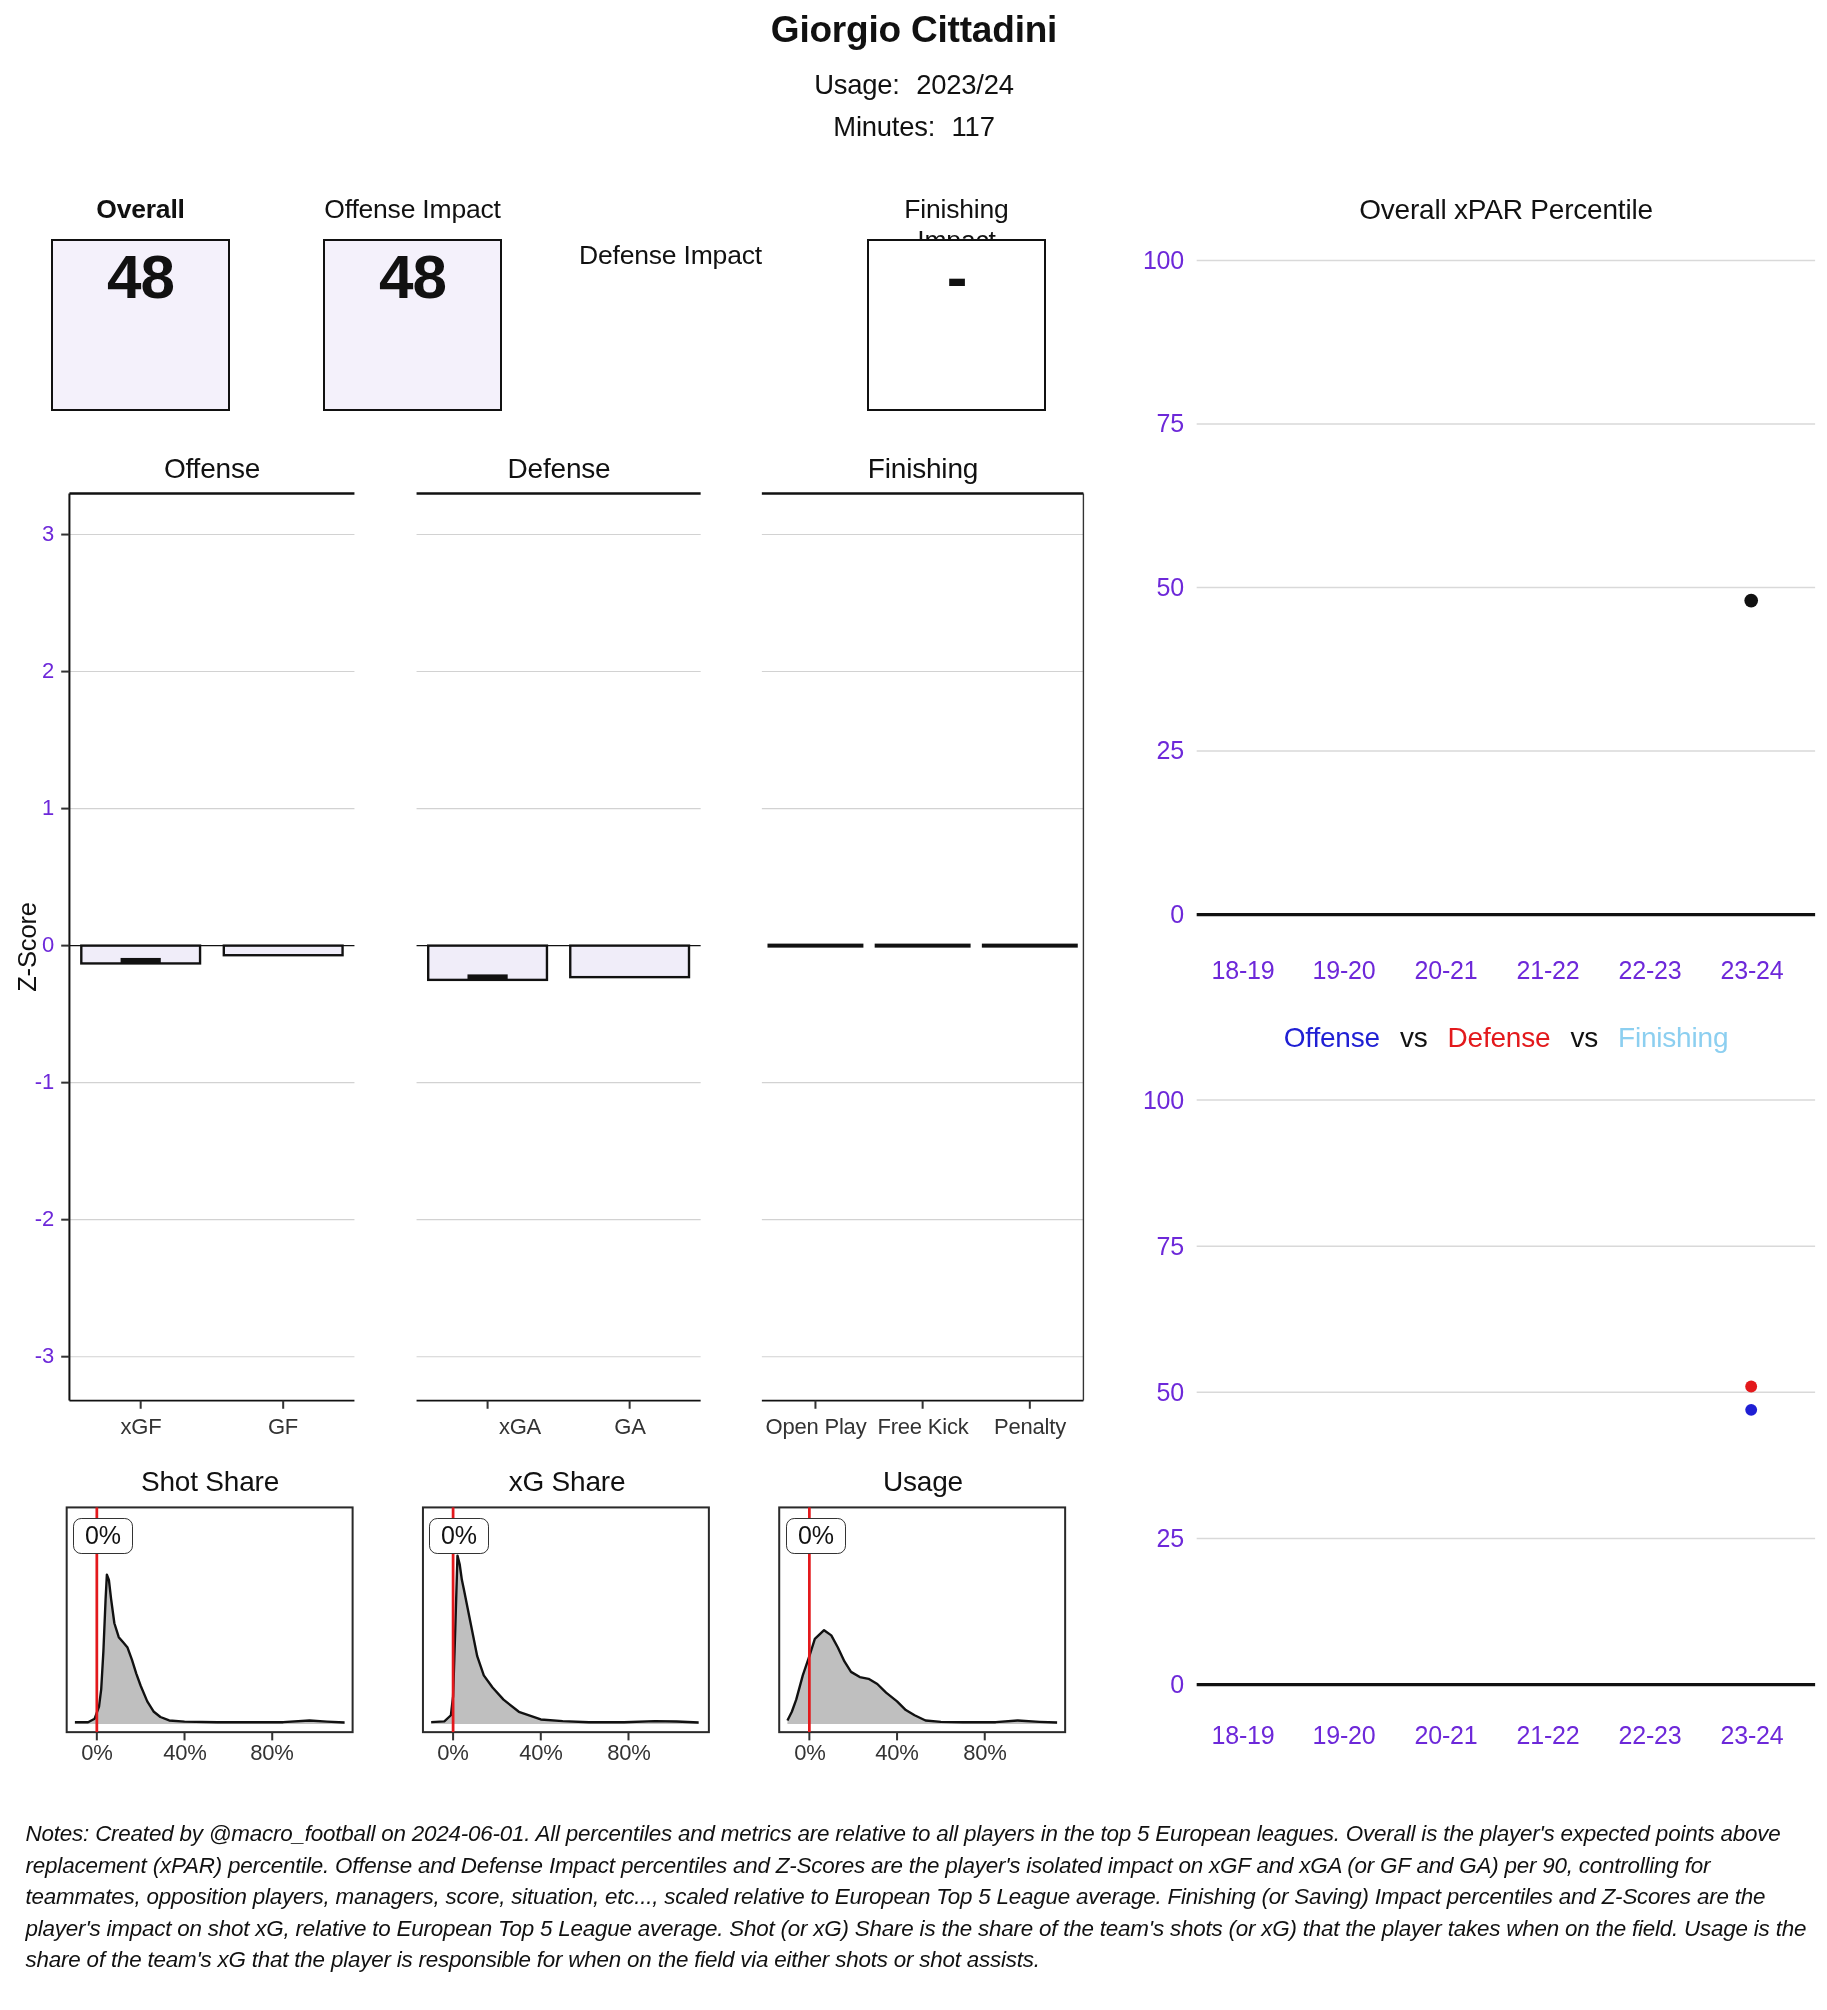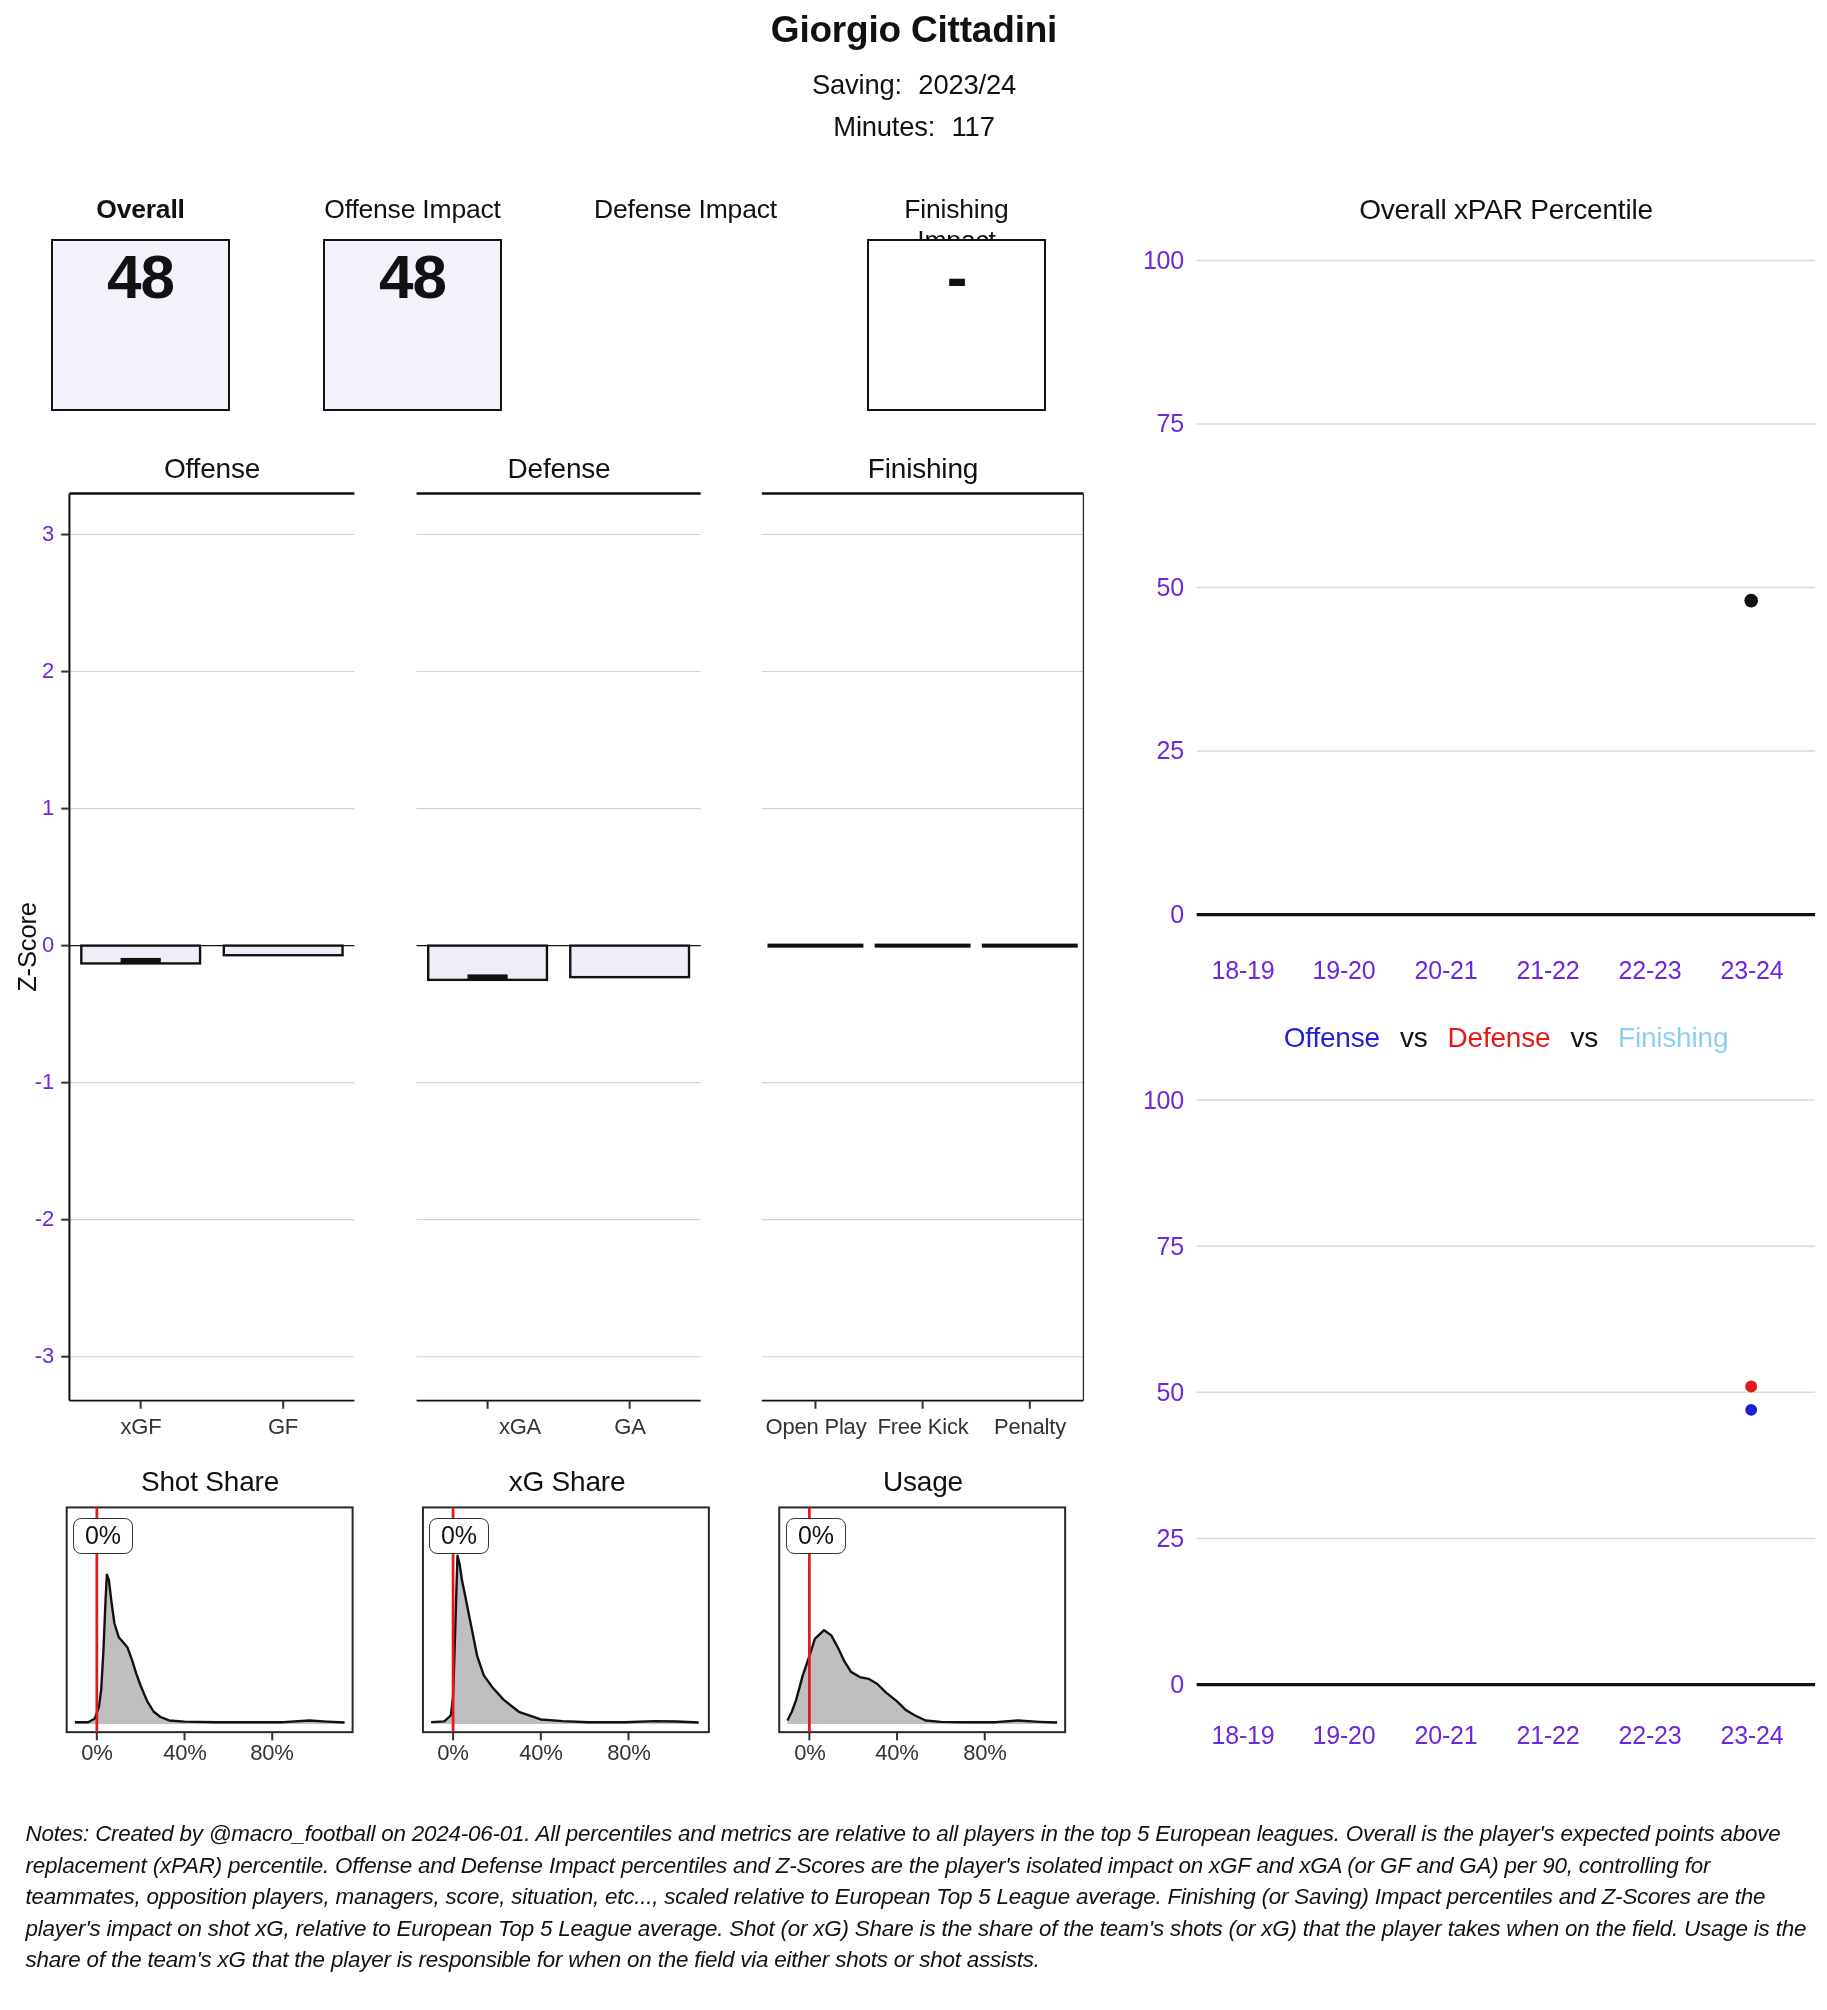--- a/index.html
+++ b/index.html
@@ -114,31 +114,31 @@
       <path d="M862.0 1883.2 L866.8 1873.7 L871.6 1860.4 L878.8 1833.8 L886.0 1812.9 L892.0 1793.9 L902.1 1784.4 L910.0 1790.1 L917.2 1803.4 L924.4 1818.6 L931.6 1830.0 L941.2 1835.7 L950.8 1837.6 L960.4 1843.3 L970.0 1852.8 L982.0 1862.3 L991.6 1871.8 L1001.2 1877.5 L1013.2 1883.2 L1030.0 1884.7 L1054.0 1885.1 L1090.0 1885.1 L1114.0 1883.2 L1138.0 1884.7 L1157.2 1885.5 L1157.2 1887 L862.0 1887 Z" fill="#bfbfbf" stroke="none"></path>
       <path d="M862.0 1883.2 L866.8 1873.7 L871.6 1860.4 L878.8 1833.8 L886.0 1812.9 L892.0 1793.9 L902.1 1784.4 L910.0 1790.1 L917.2 1803.4 L924.4 1818.6 L931.6 1830.0 L941.2 1835.7 L950.8 1837.6 L960.4 1843.3 L970.0 1852.8 L982.0 1862.3 L991.6 1871.8 L1001.2 1877.5 L1013.2 1883.2 L1030.0 1884.7 L1054.0 1885.1 L1090.0 1885.1 L1114.0 1883.2 L1138.0 1884.7 L1157.2 1885.5" fill="none" stroke="#111" stroke-width="2.6" stroke-linejoin="round"></path>
       <line x1="886" x2="886" y1="1650" y2="1896" stroke="#e3191c" stroke-width="3"></line>
       <line x1="886" x2="886" y1="1896" y2="1905" stroke="#333" stroke-width="2.2"></line>
       <line x1="982" x2="982" y1="1896" y2="1905" stroke="#333" stroke-width="2.2"></line>
       <line x1="1078" x2="1078" y1="1896" y2="1905" stroke="#333" stroke-width="2.2"></line>
     </svg>
 
   <div class="abs page-title center-text">Giorgio Cittadini</div>
   <div class="abs sub-line" style="top:69px;">
-    <span>Saving:</span>
+    <span>Usage:</span>
     <span>2023/24</span>
   </div>
   <div class="abs sub-line" style="top:111px;">
     <span>Minutes:</span>
     <span>117</span>
   </div>
 
   <div class="abs card-label" style="left:49px;font-weight:700;">Overall</div>
   <div class="abs card-label" style="left:321px;">Offense Impact</div>
-  <div class="abs card-label" style="left:594px;">Defense Impact</div>
+  <div class="abs card-label" style="left:579px;margin-top:46px;">Defense Impact</div>
   <div class="abs card-label" style="left:865px;">Finishing Impact</div>
 
   <div class="abs card" style="left: 51px; background: rgb(244, 241, 251);">
     <span class="card-value">48</span>
   </div>
   <div class="abs card" style="left: 323px; background: rgb(244, 241, 251);">
     <span class="card-value">48</span>
   </div>
   <div class="abs card" style="left: 867px; background: rgb(255, 255, 255);">
     <span class="card-value">-</span>

